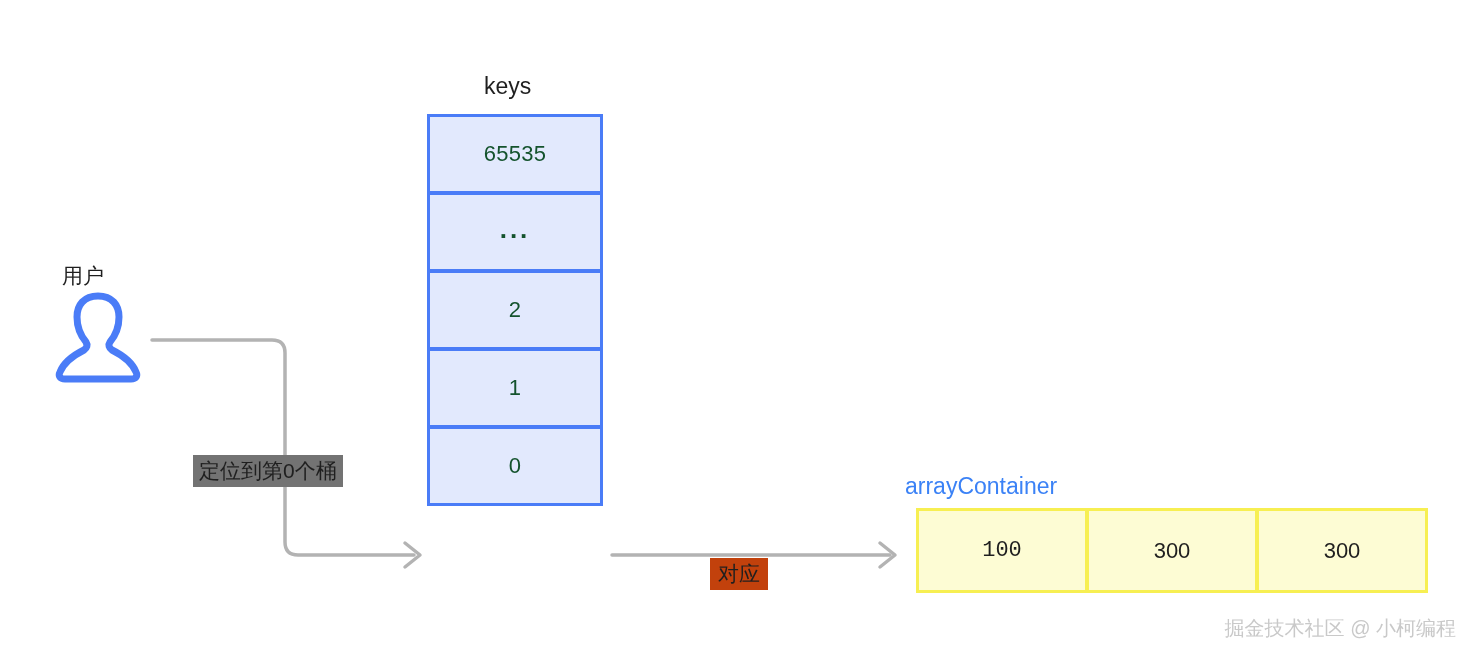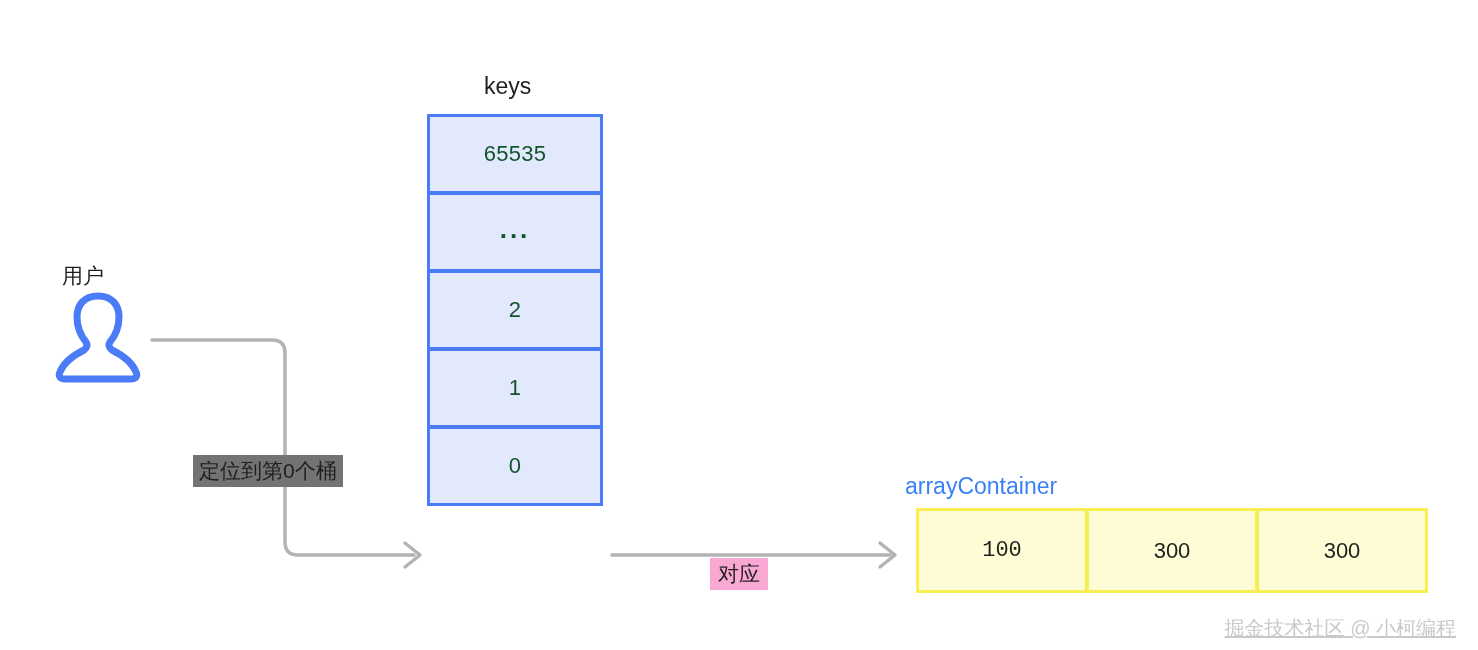--- a/index.html
+++ b/index.html
@@ -129,33 +129,32 @@
     font-size: 21px;
     color: #1f1f1f;
     background: #737373;
     padding: 2px 6px;
   }
   #correspond-label {
     left: 710px;
     top: 538px;
     font-size: 21px;
     color: #1f1f1f;
-    background: #f9a8d4;
+    background: #c2410c;
     padding: 2px 8px;
   }
 
   
   #watermark {
     position: absolute;
     right: 22px;
     bottom: 8px;
     font-size: 20px;
     color: #c9c9c9;
     white-space: nowrap;
-    text-decoration: underline;
   }
 </style>
 </head>
 <body>
 
 <div id="canvas">
 
   <svg id="connectors" viewBox="0 0 1478 650" xmlns="http://www.w3.org/2000/svg">
 
     <path d="M 152 340 L 272 340 Q 285 340 285 353 L 285 542 Q 285 555 298 555 L 414 555" fill="none" stroke="#b3b3b3" stroke-width="3.5" stroke-linecap="round" stroke-linejoin="round"></path>

